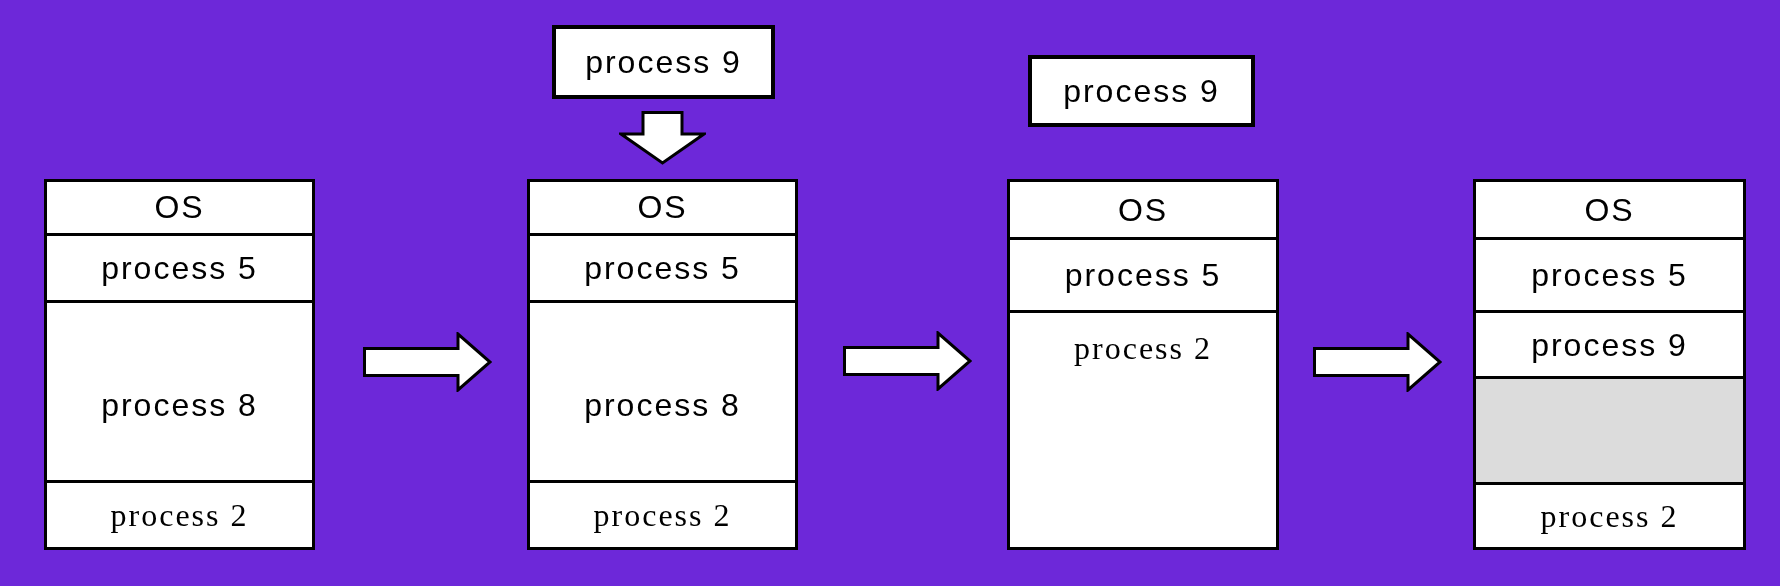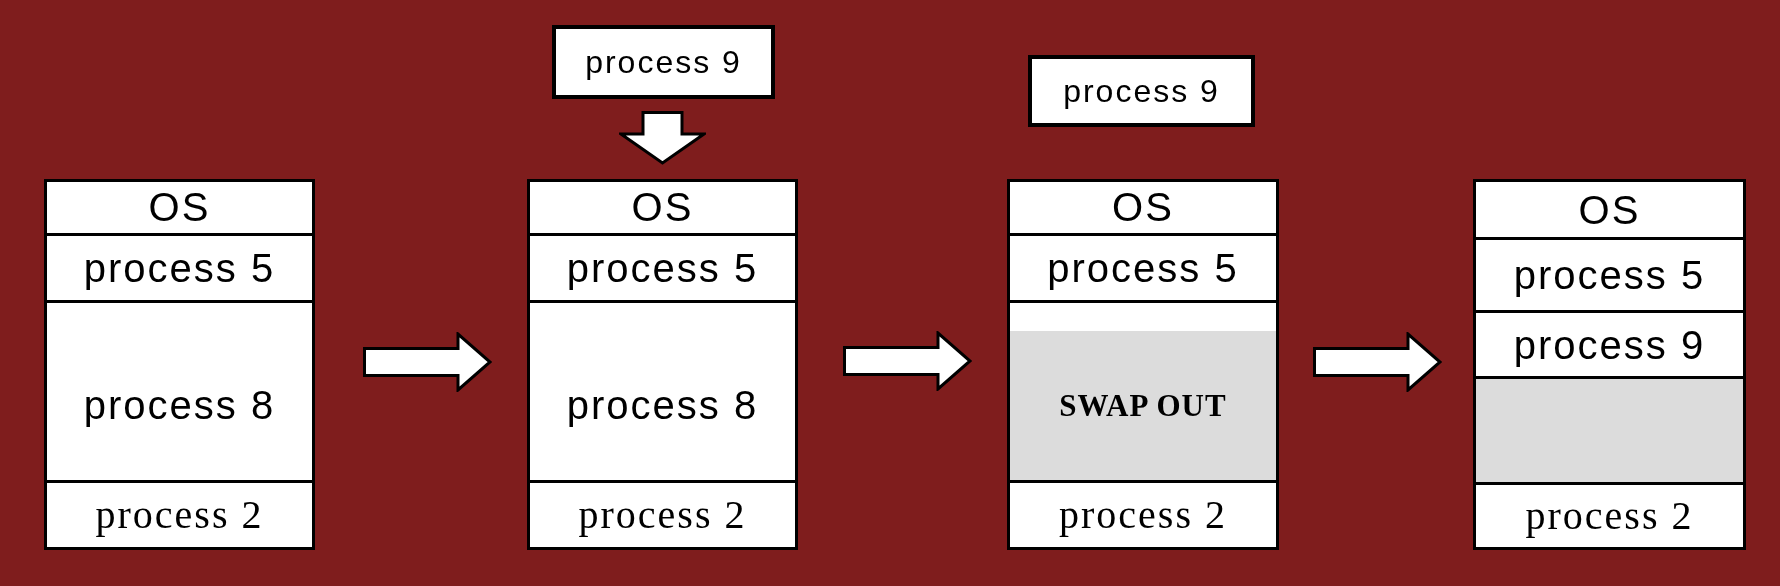--- a/index.html
+++ b/index.html
@@ -4,42 +4,42 @@
 <style>
   html, body {
     margin: 0;
     padding: 0;
     background: #ffffff;
   }
   #canvas {
     position: relative;
     width: 1780px;
     height: 586px;
-    background: #7f1d1d;
+    background: #6d28d9;
     font-family: "Liberation Sans", sans-serif;
     color: #000000;
     overflow: hidden;
   }
   .stack {
     position: absolute;
     top: 179px;
     height: 371px;
     border: 3px solid #000000;
     box-sizing: border-box;
     background: #ffffff;
     display: flex;
     flex-direction: column;
   }
   .seg {
     box-sizing: border-box;
     border-bottom: 3px solid #000000;
     display: flex;
     align-items: center;
     justify-content: center;
-    font-size: 40px;
+    font-size: 32px;
     letter-spacing: 2px;
     line-height: 1;
     background: #ffffff;
   }
   .seg:last-child { border-bottom: none; font-family: Liberation Serif, serif; }
   .seg.shaded { background: #dcdcdc; }
   .seg.swap {
     font-family: "Liberation Serif", serif;
     font-weight: bold;
     font-size: 31px;
@@ -120,21 +120,20 @@
     <div class="seg h-p2">process 2</div>
   </div>
 
   <svg class="arrow-svg" id="right-arrow-1" width="129" height="60" viewBox="0 0 129 60">
     <polygon class="arrow-shape" points="1.5,16.5 95,16.5 95,2 127,30 95,58 95,43.5 1.5,43.5"></polygon>
   </svg>
 
   <div class="stack" id="stack-2">
     <div class="seg h-os">OS</div>
     <div class="seg h-p5">process 5</div>
-    <div class="seg h-big shaded swap">SWAP OUT</div>
     <div class="seg h-p2">process 2</div>
   </div>
 
   <svg class="arrow-svg" id="right-arrow-2" width="129" height="60" viewBox="0 0 129 60">
     <polygon class="arrow-shape" points="1.5,16.5 95,16.5 95,2 127,30 95,58 95,43.5 1.5,43.5"></polygon>
   </svg>
 
   <div class="stack" id="stack-3">
     <div class="seg h-os">OS</div>
     <div class="seg h-p5">process 5</div>

